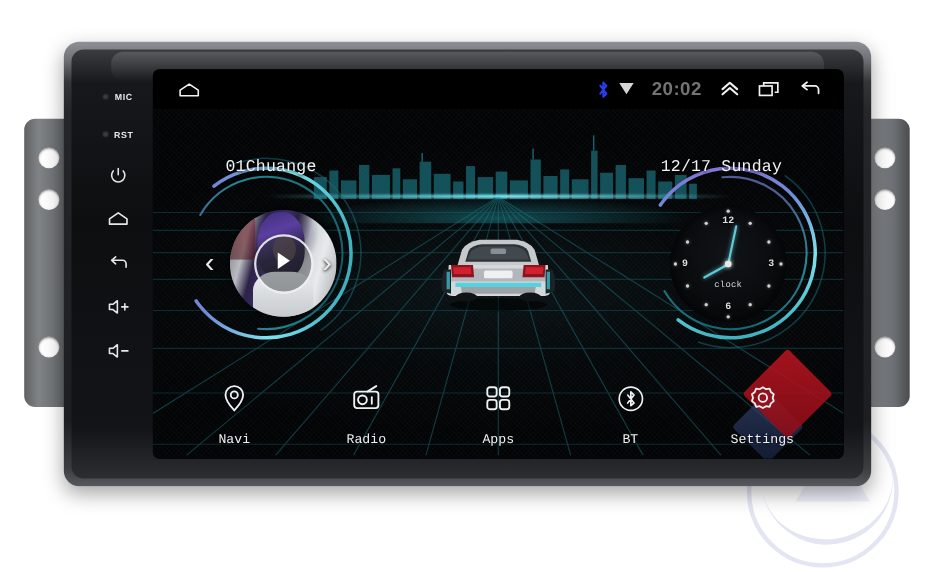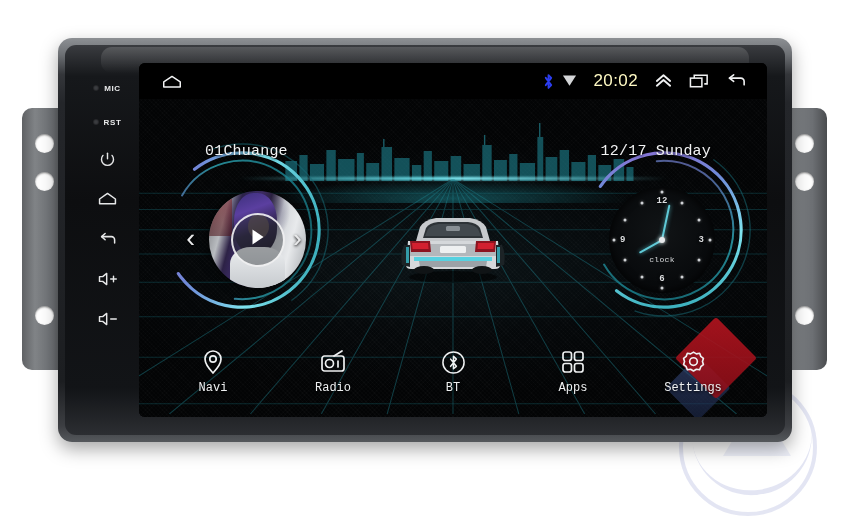--- a/index.html
+++ b/index.html
@@ -54,21 +54,21 @@
 
   
   #screen{position:absolute;left:74px;top:18px;right:18px;bottom:18px;
           border-radius:6px;overflow:hidden;background:#000;}
 
   
   #statusbar{position:absolute;left:0;top:0;right:0;height:36px;background:#000;
              display:flex;align-items:center;}
   #sb-home{margin-left:22px;}
   #sb-right{margin-left:auto;display:flex;align-items:center;gap:16px;padding-right:20px;}
-  #sb-clock{color:#fef9c3;font-size:17px;font-weight:normal;letter-spacing:.4px;}
+  #sb-clock{color:#737373;font-size:17px;font-weight:bold;letter-spacing:.4px;}
   .sb-ic{display:flex;align-items:center;}
 
   
   #desktop{position:absolute;left:0;top:36px;right:0;bottom:0;overflow:hidden;
            background:
              radial-gradient(ellipse 62% 40% at 50% 52%, #0b1417 0%, #05080a 55%, #030405 100%),
              #030405; font-family: Liberation Mono, monospace;}
   
   #texture{position:absolute;inset:0;opacity:.55;
     background-image:
@@ -146,21 +146,21 @@
   #diamond{position:absolute;right:22px;bottom:30px;width:58px;height:58px;
      background:linear-gradient(135deg,#b8141f,#8d0d17);transform:rotate(45deg);
      opacity:.88;border-radius:3px;}
   #diamond2{position:absolute;right:46px;bottom:6px;width:46px;height:46px;
      background:linear-gradient(135deg,#3b4f86,#1d2a4d);transform:rotate(45deg);
      opacity:.6;border-radius:3px;}
 
   
   #dock{position:absolute;left:0;right:0;bottom:6px;height:62px;
         display:flex;align-items:flex-start;justify-content:space-around;padding:0 14px;}
-  .dockitem{display:flex;flex-direction:column;align-items:center;gap:6px;width:74px;cursor:pointer;}
+  .dockitem{display:flex;flex-direction:column;align-items:center;gap:18px;width:74px;cursor:pointer;}
   .dockitem .di-icon{height:26px;display:flex;align-items:center;justify-content:center;}
   .dockitem .di-label{color:#eef0f1;font-size:12px;text-shadow:0 1px 3px #000;}
 </style>
 </head>
 <body>
 
 <div id="stage">
 
   <div class="watermark">
     <div class="wm-ring"></div>
@@ -484,40 +484,40 @@
                   <rect x="2" y="6" width="22" height="15" rx="2.5"></rect>
                   <circle cx="9.5" cy="13.5" r="4"></circle>
                   <path d="M18 11 L18 17"></path>
                 </svg>
               </span>
               <span class="di-label">Radio</span>
             </div>
 
             <div class="dockitem">
               <span class="di-icon">
-                <svg width="25" height="25" viewBox="0 0 26 26" fill="none" stroke="#eef0f1" stroke-width="1.6" stroke-linejoin="round" stroke-linecap="round">
-                  <circle cx="13" cy="13" r="11"></circle>
-                  <path d="M10 9.5 L16 17 L13 19.5 L13 6.5 L16 9.5 L10 17"></path>
-                </svg>
-              </span>
-              <span class="di-label">BT</span>
-            </div>
-
-            <div class="dockitem">
-              <span class="di-icon">
                 <svg width="24" height="24" viewBox="0 0 24 24" fill="none" stroke="#eef0f1" stroke-width="1.7">
                   <rect x="2" y="2" width="8.5" height="8.5" rx="2.3"></rect>
                   <rect x="13.5" y="2" width="8.5" height="8.5" rx="2.3"></rect>
                   <rect x="2" y="13.5" width="8.5" height="8.5" rx="2.3"></rect>
                   <rect x="13.5" y="13.5" width="8.5" height="8.5" rx="2.3"></rect>
                 </svg>
               </span>
               <span class="di-label">Apps</span>
             </div>
 
+            <div class="dockitem">
+              <span class="di-icon">
+                <svg width="25" height="25" viewBox="0 0 26 26" fill="none" stroke="#eef0f1" stroke-width="1.6" stroke-linejoin="round" stroke-linecap="round">
+                  <circle cx="13" cy="13" r="11"></circle>
+                  <path d="M10 9.5 L16 17 L13 19.5 L13 6.5 L16 9.5 L10 17"></path>
+                </svg>
+              </span>
+              <span class="di-label">BT</span>
+            </div>
+
 
             <div class="dockitem">
               <span class="di-icon">
                 <svg width="25" height="25" viewBox="0 0 26 26" fill="none" stroke="#eef0f1" stroke-width="1.7" stroke-linejoin="round">
                   <path d="M13 2.2 L16 4 L19.4 3.4 L20.6 6.6 L23.3 8.8 L22.3 12 L23.3 15.2 L20.6 17.4 L19.4 20.6 L16 20 L13 21.8 L10 20 L6.6 20.6 L5.4 17.4 L2.7 15.2 L3.7 12 L2.7 8.8 L5.4 6.6 L6.6 3.4 L10 4 Z"></path>
                   <circle cx="13" cy="12" r="4"></circle>
                 </svg>
               </span>
               <span class="di-label">Settings</span>
             </div>

